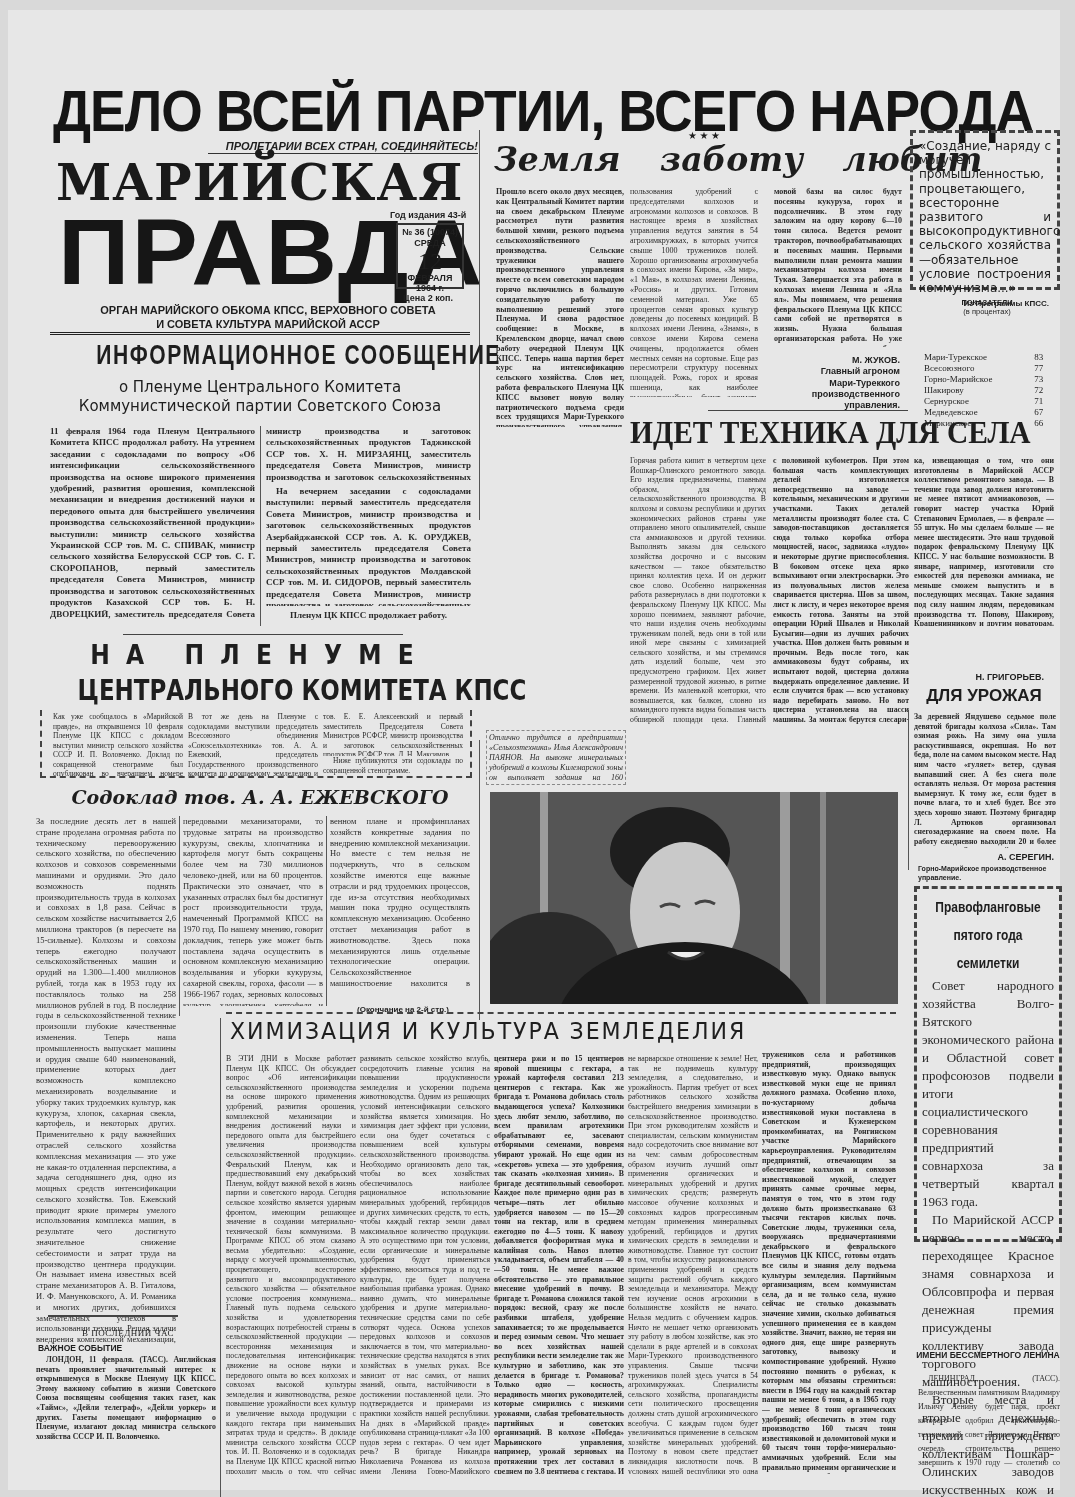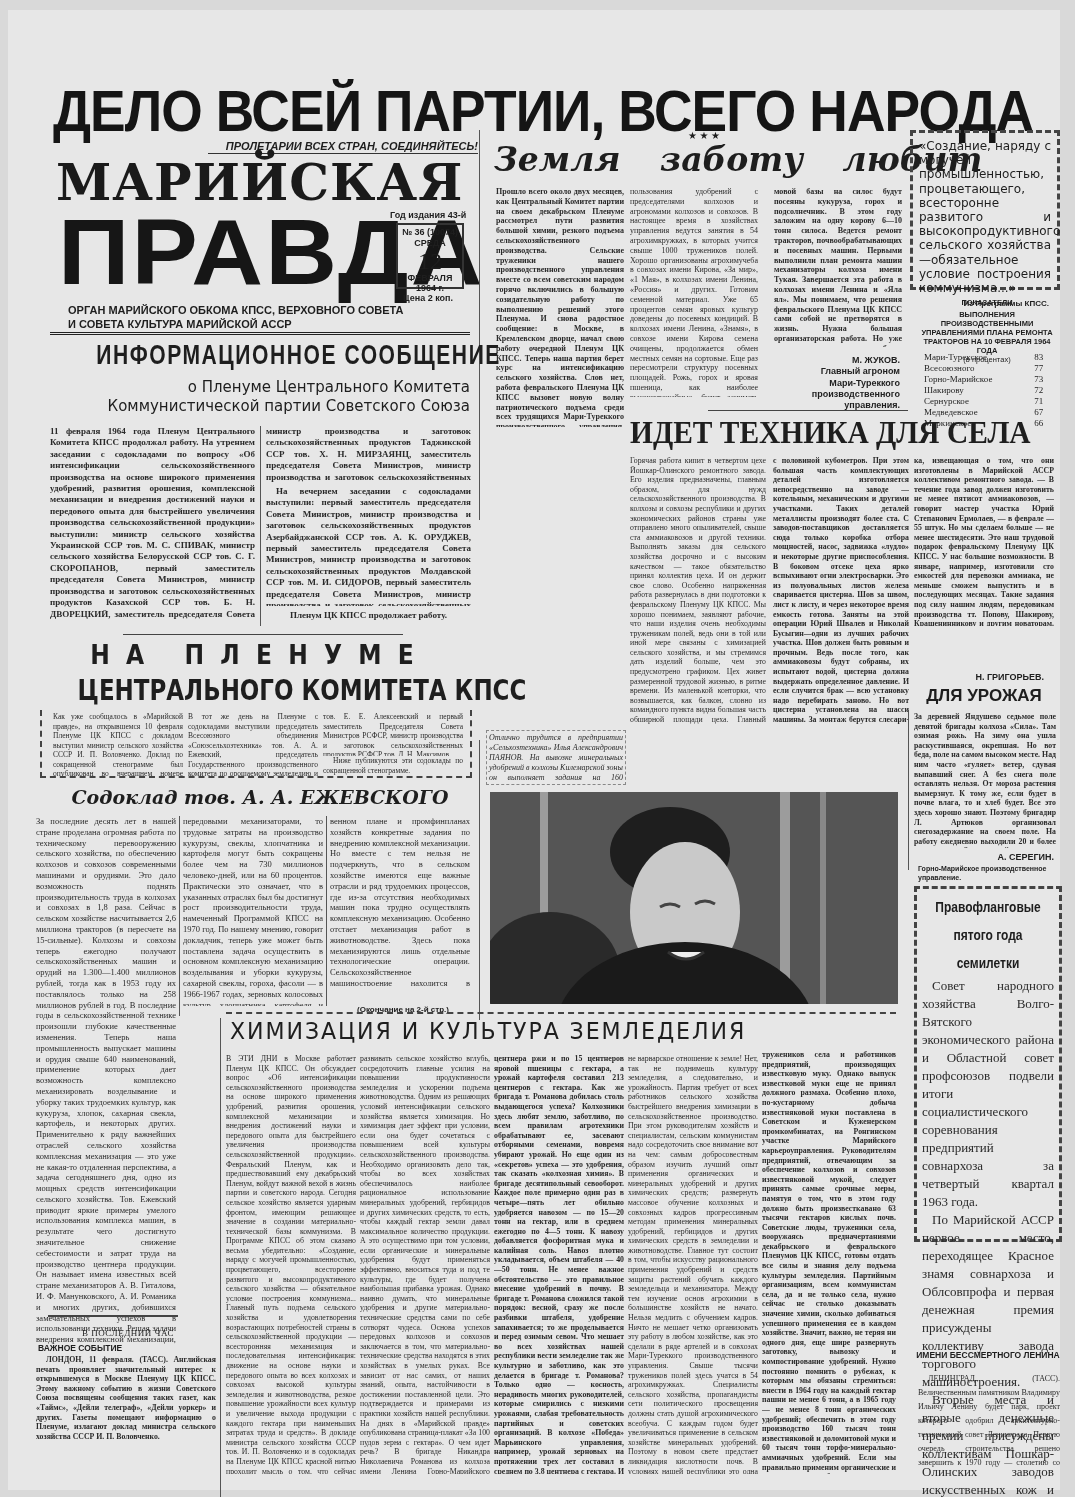--- a/index.html
+++ b/index.html
@@ -5,21 +5,21 @@
 *{box-sizing:border-box;margin:0;padding:0}
 body{width:1075px;height:1497px;background:#d9d9d9;font-family:"Liberation Serif",serif;color:#1e1e1e;overflow:hidden;position:relative}
 .page{position:absolute;left:8px;top:10px;width:1052px;height:1480px;background:#e7e7e7}
 .abs{position:absolute}
 .banner{left:45px;top:72px;width:990px;font-family:"Liberation Sans",sans-serif;font-weight:900;font-size:58px;letter-spacing:-1px;transform:scaleX(0.92);transform-origin:left;white-space:nowrap;color:#151515;line-height:1}
 .motto{font-family:"Liberation Sans",sans-serif;font-style:italic;font-weight:bold;font-size:11px;border-bottom:1px solid #333;padding-bottom:1px}
 .mast1{font-family:"DejaVu Serif",serif;font-weight:bold;font-size:50px;line-height:1;letter-spacing:1px;color:#1a1a1a}
 .mast2{font-family:"Liberation Sans",sans-serif;font-weight:900;font-size:92px;line-height:1;letter-spacing:2px;color:#161616;transform:scaleX(1.08);transform-origin:left}
 .issuebox{border:2px solid #333;text-align:center;font-family:"Liberation Sans",sans-serif;font-weight:bold;font-size:9px;line-height:1.2;padding:2px}
 .issuebox .day{font-family:"Liberation Serif",serif;font-size:24px;font-weight:normal;line-height:1}
-.organ{font-family:"Liberation Sans",sans-serif;font-weight:bold;font-size:11px;line-height:1.25}
+.organ{font-family:"Liberation Sans",sans-serif;font-weight:bold;font-size:11px;text-align:center;line-height:1.25}
 .rule2{border-top:3px double #222;height:4px}
 .h-cond{font-family:"Liberation Sans",sans-serif;font-weight:bold;text-align:center;transform-origin:center;white-space:nowrap}
 .txt{font-size:9px;line-height:11.4px;text-align:justify;color:#2a2a2a}
 .txt p{text-indent:10px}
 .txt.bold{font-weight:bold}
 .col-line{border-left:1px solid #555}
 .hrule{border-top:1px solid #444}
 .photo{background:linear-gradient(135deg,#3a3a3a 0%,#6b6b6b 30%,#9a9a9a 45%,#4e4e4e 60%,#2e2e2e 100%);overflow:hidden}
 .box{border:3px dashed #444}
 .italic{font-style:italic}
@@ -48,21 +48,21 @@
   </div>
   <div class="abs" style="left:395px;top:283px;font-family:'Liberation Sans',sans-serif;font-weight:bold;font-size:9px">Цена 2 коп.</div>
   <div class="abs organ" style="left:60px;top:294px;width:400px">
     <div>ОРГАН МАРИЙСКОГО ОБКОМА КПСС, ВЕРХОВНОГО СОВЕТА</div>
     <div>И СОВЕТА КУЛЬТУРА МАРИЙСКОЙ АССР</div>
   </div>
   <div class="abs rule2" style="left:42px;top:322px;width:420px"></div>
   <div class="abs col-line" style="left:471px;top:120px;height:390px"></div>
 
   <div class="abs h-cond" style="left:42px;top:330px;width:420px;font-size:27px;letter-spacing:2px;transform:scaleX(0.78)">ИНФОРМАЦИОННОЕ СООБЩЕНИЕ</div>
-  <div class="abs" style="left:42px;top:368px;width:420px;text-align:right;font-family:'DejaVu Sans',sans-serif;font-size:15px;line-height:19px">
+  <div class="abs" style="left:42px;top:368px;width:420px;text-align:center;font-family:'DejaVu Sans',sans-serif;font-size:15px;line-height:19px">
     <div>о Пленуме Центрального Комитета</div>
     <div>Коммунистической партии Советского Союза</div>
   </div>
   <div class="abs txt bold" style="left:42px;top:416px;width:205px;height:195px;overflow:hidden">11 февраля 1964 года Пленум Центрального Комитета КПСС продолжал работу. На утреннем заседании с содокладами по вопросу «Об интенсификации сельскохозяйственного производства на основе широкого применения удобрений, развития орошения, комплексной механизации и внедрения достижений науки и передового опыта для быстрейшего увеличения производства сельскохозяйственной продукции» выступили: министр сельского хозяйства Украинской ССР тов. М. С. СПИВАК, министр сельского хозяйства Белорусской ССР тов. С. Г. СКОРОПАНОВ, первый заместитель председателя Совета Министров, министр производства и заготовок сельскохозяйственных продуктов Казахской ССР тов. Б. Н. ДВОРЕЦКИЙ, заместитель председателя Совета Министров, министр производства и заготовок сельскохозяйственных продуктов Узбекской ССР тов. Х. А. ИРГАШЕВ, первый заместитель председателя Совета Министров,</div>
   <div class="abs col-line" style="left:252px;top:416px;height:200px"></div>
   <div class="abs txt bold" style="left:258px;top:416px;width:205px;height:56px;overflow:hidden">министр производства и заготовок сельскохозяйственных продуктов Таджикской ССР тов. Х. Н. МИРЗАЯНЦ, заместитель председателя Совета Министров, министр производства и заготовок сельскохозяйственных продуктов Грузинской ССР тов. З. В. ГЕЛДИАШВИЛИ.</div>
   <div class="abs txt bold" style="left:258px;top:476px;width:205px;height:120px;overflow:hidden;text-indent:10px">На вечернем заседании с содокладами выступили: первый заместитель председателя Совета Министров, министр производства и заготовок сельскохозяйственных продуктов Азербайджанской ССР тов. А. К. ОРУДЖЕВ, первый заместитель председателя Совета Министров, министр производства и заготовок сельскохозяйственных продуктов Молдавской ССР тов. М. И. СИДОРОВ, первый заместитель председателя Совета Министров, министр производства и заготовок сельскохозяйственных продуктов Киргизской ССР тов. П. Г. ЯКИМУК.</div>
   <div class="abs txt bold" style="left:258px;top:600px;width:205px;text-align:center">Пленум ЦК КПСС продолжает работу.</div>
   <div class="abs hrule" style="left:115px;top:624px;width:280px"></div>
 
@@ -95,21 +95,20 @@
     <div>управления.</div>
   </div>
 
   <div class="abs box" style="left:902px;top:120px;width:150px;height:160px;border-width:3px">
     <div style="padding:6px 6px 0 6px;font-family:'DejaVu Sans',sans-serif;font-size:12px;line-height:14.2px;text-align:justify">«Создание, наряду с могучей промышленностью, процветающего, всесторонне развитого и высокопродуктивного сельского хозяйства—обязательное условие построения коммунизма...»</div>
     <div style="padding:4px 8px;font-family:'Liberation Sans',sans-serif;font-weight:bold;font-size:8px;text-align:right">Из Программы КПСС.</div>
   </div>
 
   <div class="abs" style="left:906px;top:288px;width:146px;text-align:center;font-family:'Liberation Sans',sans-serif;font-weight:bold;font-size:7.5px;line-height:9px">
     <div>ПОКАЗАТЕЛИ</div>
-    <div style="margin-top:3px">ВЫПОЛНЕНИЯ ПРОИЗВОДСТВЕННЫМИ УПРАВЛЕНИЯМИ ПЛАНА РЕМОНТА ТРАКТОРОВ НА 10 ФЕВРАЛЯ 1964 ГОДА</div>
     <div style="font-weight:normal">(в процентах)</div>
   </div>
   <div class="abs" style="left:914px;top:342px;width:130px">
     <table class="stats">
       <tbody>
           <tr>
             <td>Мари-Турекское</td>
             <td class="v">83</td>
           </tr>
       <tr>

